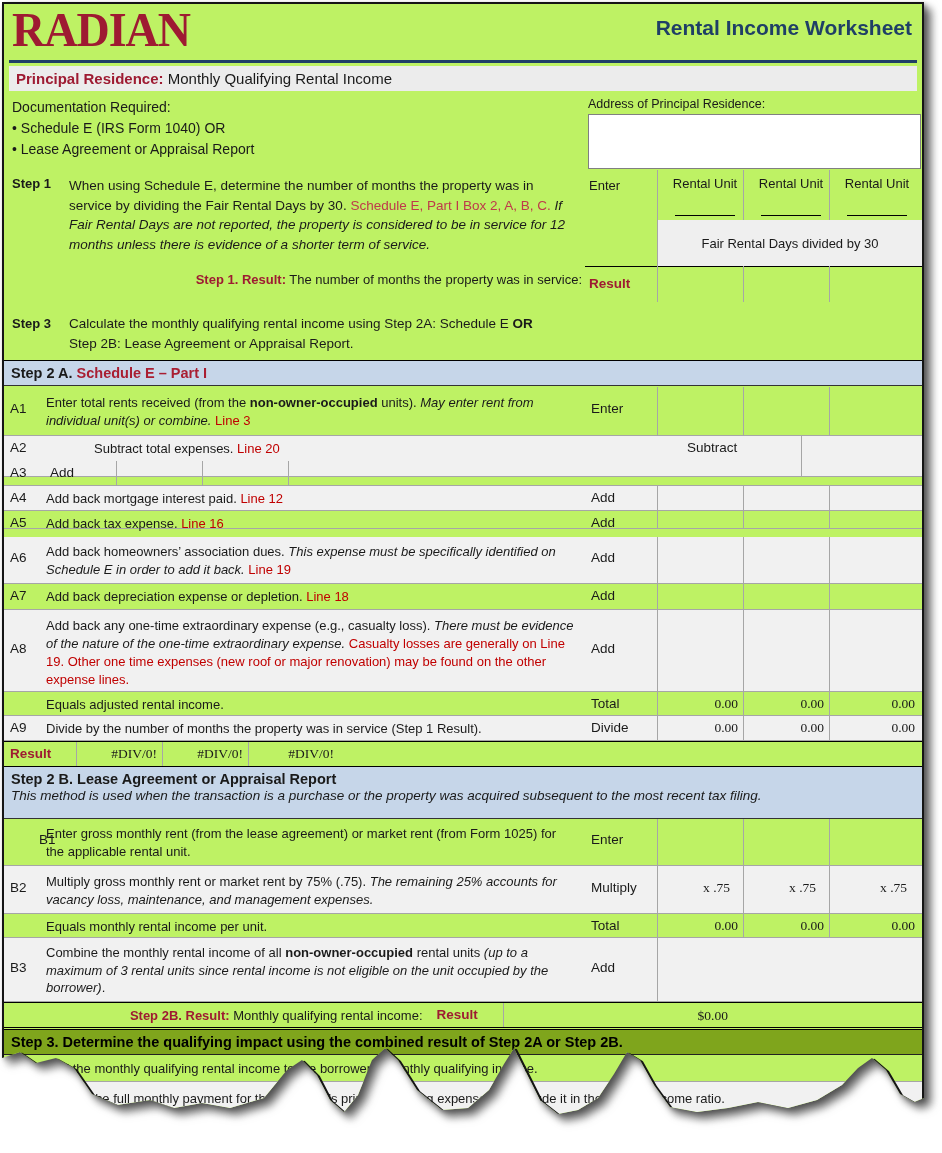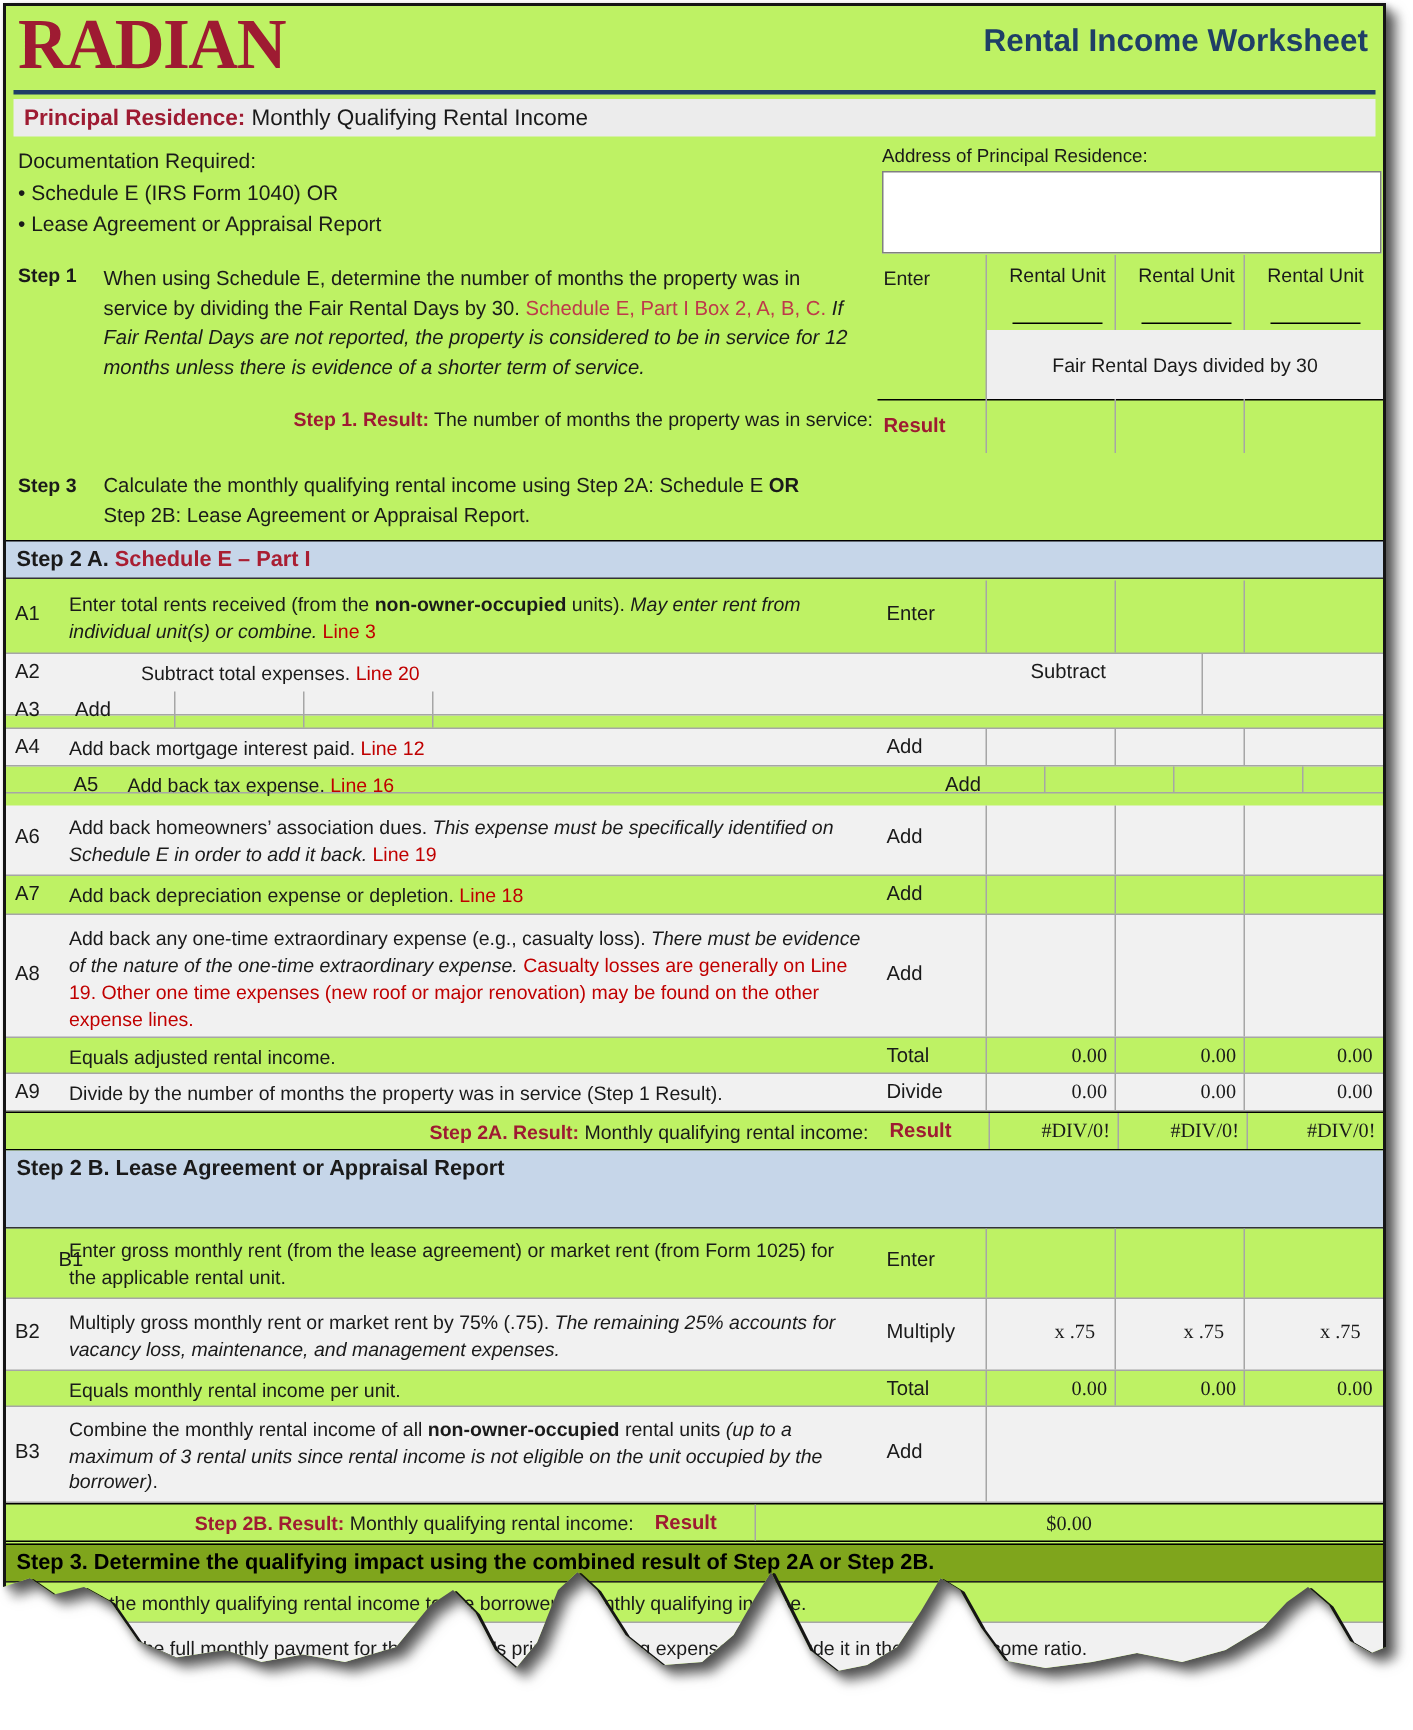--- a/index.html
+++ b/index.html
@@ -147,21 +147,21 @@
 
     <div class="row gray" style="top:482px; height:25px;">
       <div class="idc">A4</div>
       <div class="desc"><span>Add back mortgage interest paid.</span><span class="redref">  Line 12</span></div>
       <div class="lab">Add</div>
       <div class="cell"></div>
       <div class="cell"></div>
       <div class="cell last"></div>
     </div>
 
-    <div class="row" style="top:507px; height:18px;padding-left:39px;">
+    <div class="row" style="top:507px; height:18px;">
       <div class="idc">A5</div>
       <div class="desc"><span>Add back tax expense.</span><span class="redref">  Line 16</span></div>
       <div class="lab">Add</div>
       <div class="cell"></div>
       <div class="cell"></div>
       <div class="cell last"></div>
     </div>
 
     <div class="row gray" style="top:533px; height:47px;">
       <div class="idc" style="padding-top:13px;">A6</div>
@@ -202,29 +202,29 @@
     <div class="row gray" style="top:712px; height:25px;">
       <div class="idc">A9</div>
       <div class="desc"><span>Divide by the number of months the property was in service (Step 1 Result).</span></div>
       <div class="lab">Divide</div>
       <div class="cell">0.00</div>
       <div class="cell">0.00</div>
       <div class="cell last">0.00</div>
     </div>
 
     <div class="row blackline" style="top:737px; height:26px;">
-      <div class="rres"><b class="mr">Step 2A. Result:</b><span>  Monthly qualifying rental income:</span></div>
       <div class="lab mr" style="font-weight:700;">Result</div>
       <div class="cell">#DIV/0!</div>
       <div class="cell">#DIV/0!</div>
       <div class="cell last">#DIV/0!</div>
     </div>
 
     <div class="sechead" style="top:763px; height:52px; border-top:none;">
       <div>Step 2 B. Lease Agreement or Appraisal Report</div>
+      <div class="sub">This method is used when the transaction is a purchase or the property was acquired subsequent to the most recent tax filing.</div>
     </div>
 
     <div class="row" style="top:815px; height:47px;">
       <div class="idc" style="padding-top:13px;padding-left:35px;">B1</div>
       <div class="desc" style="padding-top:6px;"><span>Enter gross monthly rent (from the lease agreement) or market rent (from Form 1025) for the applicable rental unit.</span></div>
       <div class="lab" style="padding-top:13px;">Enter</div>
       <div class="cell"></div>
       <div class="cell"></div>
       <div class="cell last"></div>
     </div>

